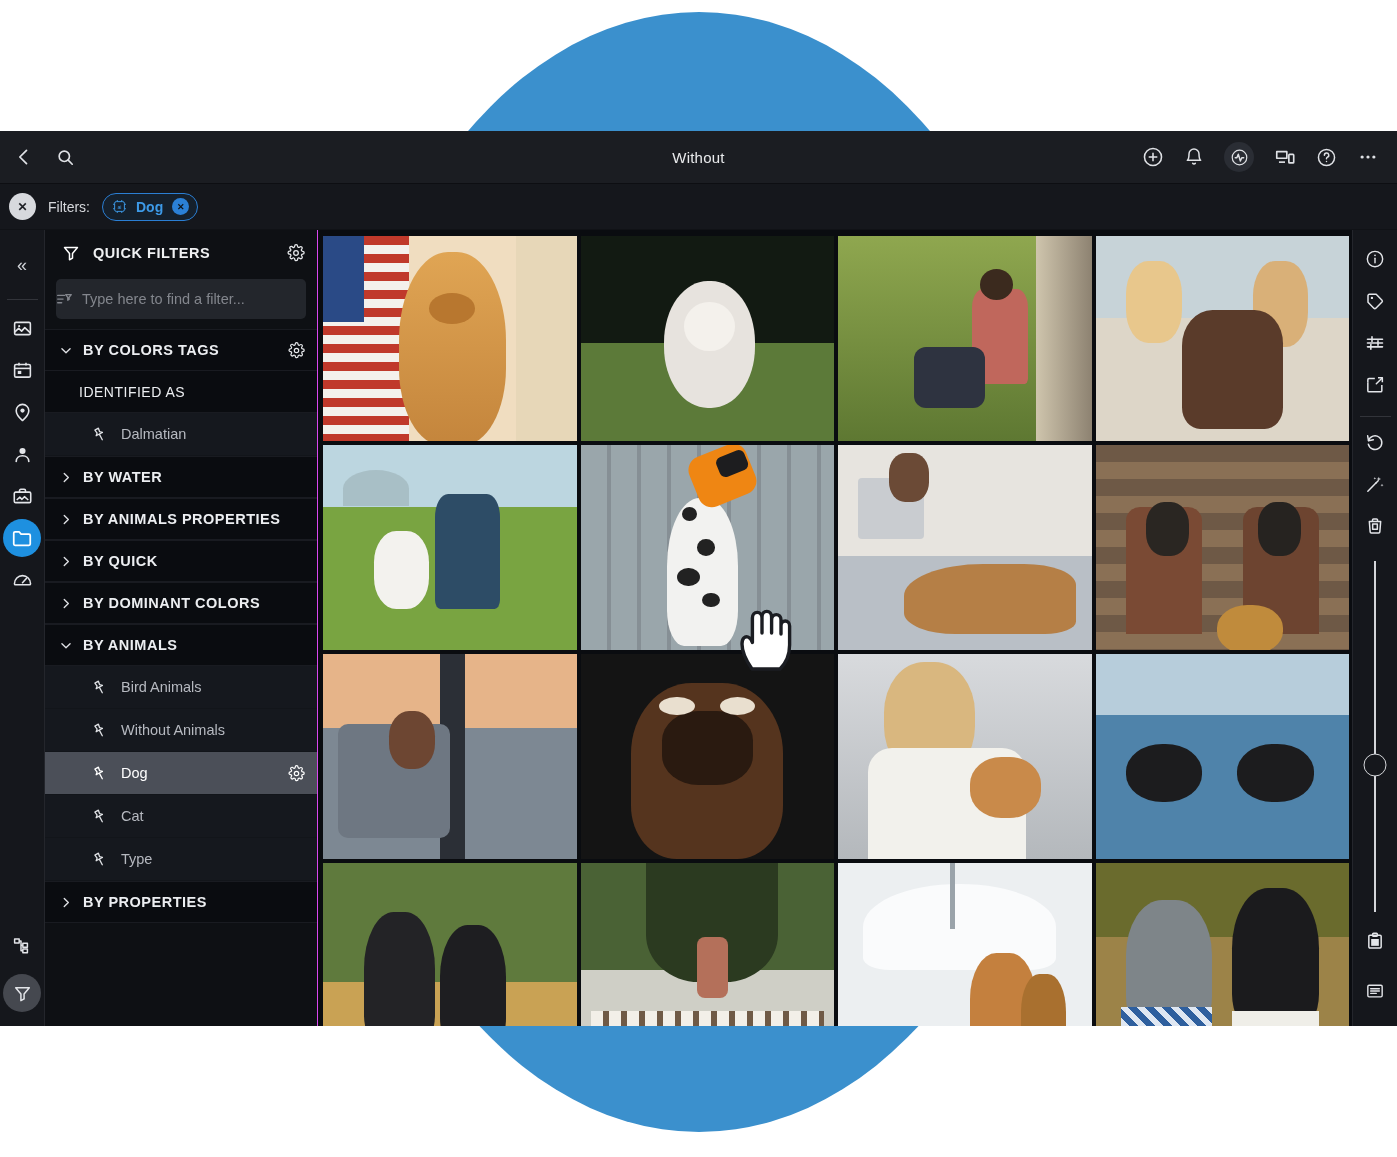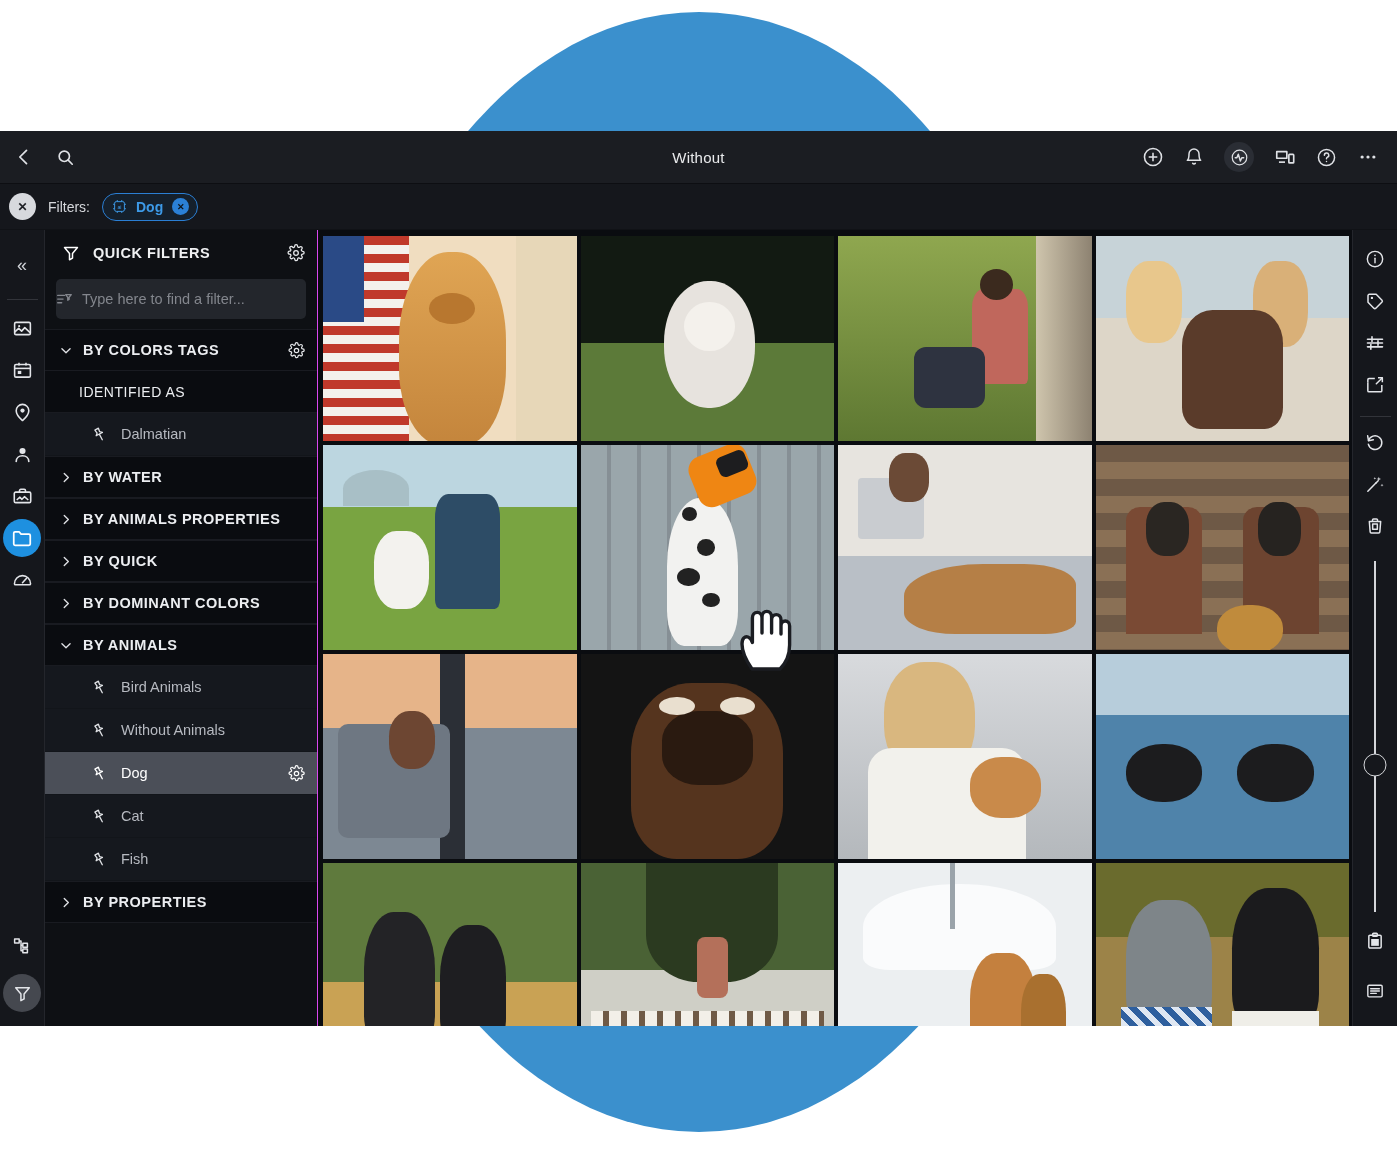--- a/index.html
+++ b/index.html
@@ -545,21 +545,21 @@
             </div>
             <div class="leaf">
               <span class="pin">
                 <svg width="17" height="17" viewBox="0 0 24 24" fill="none" stroke="currentColor" stroke-width="1.85" stroke-linecap="round" stroke-linejoin="round">
                   <g transform="rotate(-28 12 12)">
                     <path d="M9.2 3.4h5.6l-.8 5.2 3 2.8H7l3-2.8z"></path>
                     <line x1="12" y1="11.4" x2="12" y2="20.4"></line>
                   </g>
                 </svg>
               </span>
-              <span class="lt">Fish</span>
+              <span class="lt">Type</span>
             </div>
             <div class="grp">
               <span class="chev">
                 <svg width="15" height="15" viewBox="0 0 24 24" fill="none" stroke="currentColor" stroke-width="2.3" stroke-linecap="round" stroke-linejoin="round">
                   <polyline points="9 5 16 12 9 19"></polyline>
                 </svg>
               </span>
               <span class="gt">BY PROPERTIES</span>
             </div>
           </div>

